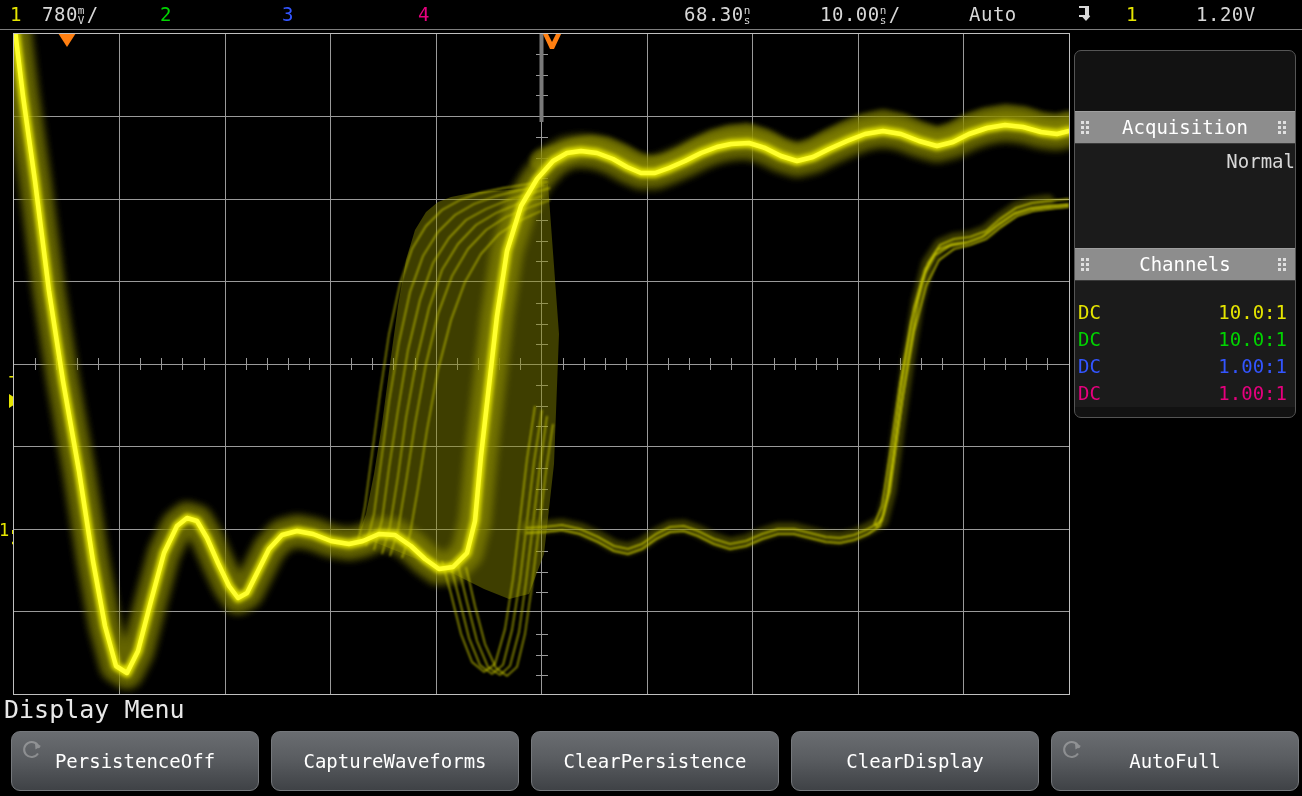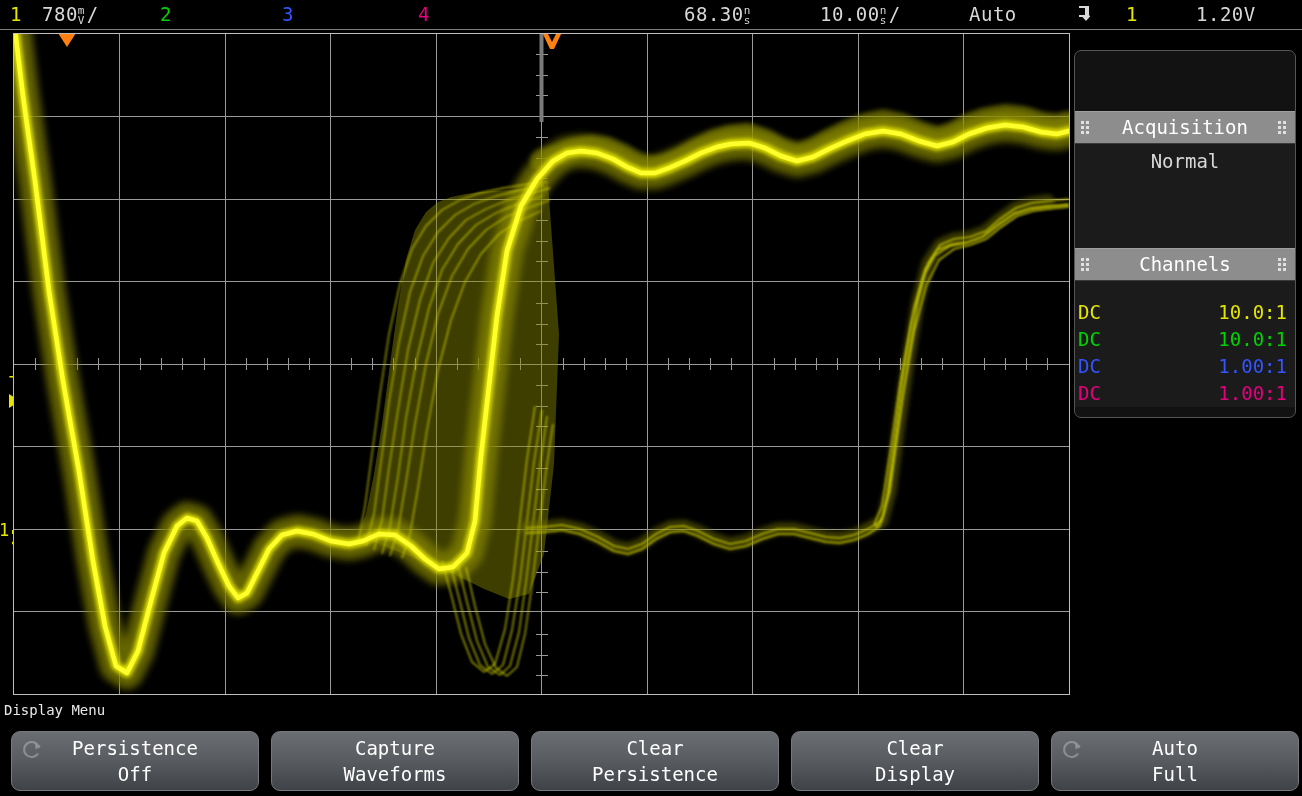--- a/index.html
+++ b/index.html
@@ -128,37 +128,37 @@
     background: #efefef;
     text-decoration: none;
   }
   .panel-body {
     background: #1b1b1b;
     text-align: center;
     color: #d8d8d8;
     font-size: 19px;
     padding: 4px 0 6px 0;
   }
-  .panel-body div { line-height: 26px; }
+  .panel-body div { line-height: 26px; text-align: right; }
   .chrow {
     display: flex;
     justify-content: space-between;
     align-items: center;
     font-size: 19px;
     line-height: 27px;
     padding: 0 8px 0 3px;
     background: #1b1b1b;
   }
 
   
   #menulabel {
     position: absolute;
     left: 4px; top: 699px;
     color: #e8e8e8;
-    font-size: 14px;
+    font-size: 25px;
     line-height: 22px;
   }
   #softkeys {
     position: absolute;
     left: 0; top: 731px;
     width: 1302px; height: 62px;
     display: flex;
     gap: 4px;
     padding: 0 3px;
     box-sizing: border-box;
@@ -168,21 +168,21 @@
     flex: 1 1 0;
     height: 60px;
     border-radius: 9px;
     background: linear-gradient(180deg, #6a6d71 0%, #5a5d61 45%, #3f4246 100%);
     border: 1px solid #75787c;
     box-sizing: border-box;
     color: #ffffff;
     text-align: center;
     font-size: 19px;
     display: flex;
-    flex-direction: column;
+    flex-direction: row;
     justify-content: center;
     align-items: center;
     margin-left: 8px;
   }
   .softkey .l1 { line-height: 25px; }
   .softkey .l2 { line-height: 26px; }
   .knob {
     position: absolute;
     left: 10px; top: 8px;
     width: 21px; height: 21px;

